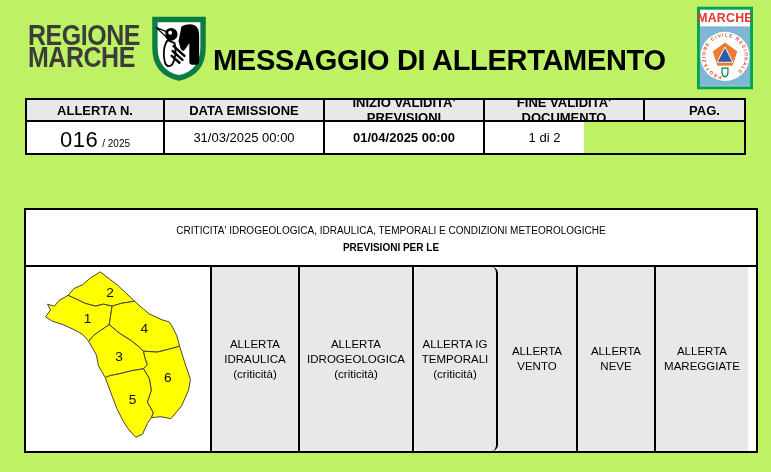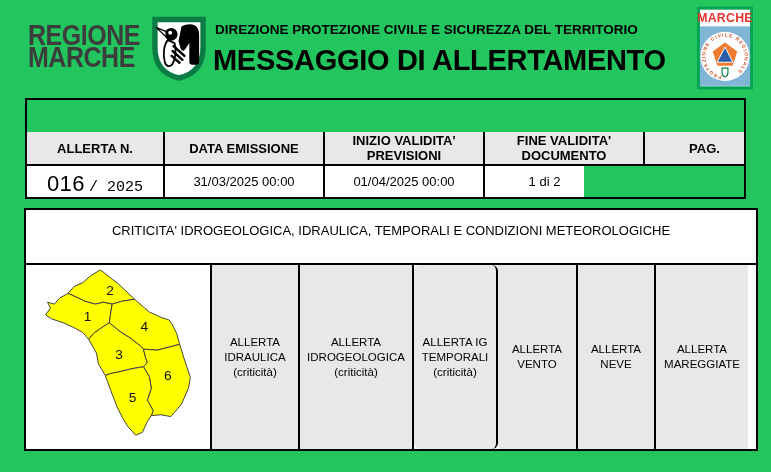--- a/index.html
+++ b/index.html
@@ -1,49 +1,49 @@
 <!DOCTYPE html>
 <html><head>
 <meta charset="utf-8">
 <style>
   html,body { margin:0; padding:0; background:#ffffff; }
-  .page { position:relative; width:771px; height:472px; background:#22c55e;
+  .page { position:relative; width:771px; height:472px; background:#bef264;
           font-family:"Liberation Sans", sans-serif; color:#000; overflow:hidden; }
 
   
   .brand-text { position:absolute; left:28px; top:24px; font-weight:bold; color:#3c3c3c;
                 font-size:29px; line-height:22px; letter-spacing:-0.5px;
                 transform:scaleX(0.86); transform-origin:left top; }
   .brand-shield { position:absolute; left:151px; top:15px; }
   .dept  { position:absolute; left:215px; top:22px; font-size:13.5px; font-weight:bold; }
   .doc-title { position:absolute; left:213px; top:44px; font-size:29px; font-weight:bold;
                letter-spacing:-0.3px; }
   .badge { position:absolute; left:697px; top:6px; }
 
   
   .t1 { position:absolute; left:25px; top:98px; width:721px; border:2px solid #000;
         box-sizing:border-box; }
   .t1 .row { display:flex; }
   .t1 .cell { box-sizing:border-box; border-right:2px solid #000; display:flex;
               align-items:center; justify-content:center; text-align:center; }
   .t1 .cell:last-child { border-right:none;padding-left:20px; }
-  .t1 .head .cell { background:#e8e8e8; height:34px; font-weight:bold; font-size:13px;
-                    line-height:15px; white-space:pre-line; border-bottom:2px solid #000;margin-top:32px; }
+  .t1 .head .cell { background:#e8e8e8; height:22px; font-weight:bold; font-size:13px;
+                    line-height:15px; white-space:pre-line; border-bottom:2px solid #000; }
   .t1 .body .cell { background:#fff; height:31px; font-size:13px; }
   .c1 { width:138px; } .c2 { width:160px; } .c3 { width:160px; }
-  .c4 { width:160px; } .c5 { width:99px; }
+  .c4 { width:160px;font-weight:bold; } .c5 { width:99px; }
   .alert-num { font-size:22px; letter-spacing:0.5px; }
-  .alert-yr  { font-size:15px; margin-left:4px;font-family:Liberation Mono, monospace; }
+  .alert-yr  { font-size:10px; margin-left:4px; }
   .t1 .body .cell.c1 { align-items:baseline; padding-top:5px; }
 
   
   .t2 { position:absolute; left:24px; top:208px; width:734px; border:2px solid #000;
         box-sizing:border-box; background:#fff; }
-  .t2-title { border-bottom:2px solid #000; text-align:center; padding:12px 0 24px;
-              font-size:13px; line-height:17px; }
+  .t2-title { border-bottom:2px solid #000; text-align:center; padding:12px 0 9px;
+              font-size:10px; line-height:17px; }
   .t2-title .b { font-weight:bold; }
   .t2 .row2 { display:flex; height:184px; }
   .t2 .hcell { box-sizing:border-box; border-right:2px solid #000; background:#e8e8e8;
                display:flex; flex-direction:column; justify-content:center; align-items:center;
                text-align:center; font-size:11.5px; line-height:15px; }
   .t2 .hcell:last-child { border-right:none; }
   .map-cell { box-sizing:border-box; width:186px; border-right:2px solid #000; background:#fff; }
   .w1 { width:88px; } .w2 { width:114px; } .w3 { width:84px;border-radius:6px; }
   .w4 { width:80px; } .w5 { width:78px; } .w6 { width:92px; }
   .note:empty { display:none; }
@@ -68,21 +68,20 @@
       <path d="M4,4 H53 V32 C53,51 43,60.5 28.5,63.5 C14,60.5 4,51 4,32 Z" fill="#ffffff" stroke="#0b7d44" stroke-width="5.5"></path>
       <path d="M31,11 C37,8 44,8 47,12 C49,15 49,18 49,22 L49,47 C49,49 48,50 46,50 L42,50 C40,50 39,49 39,47 L39,28 L35,34 C33,37 31,36 30,33 L28,26 Z" fill="#000"></path>
       <circle cx="20.5" cy="19" r="6.5" fill="#000"></circle>
       <circle cx="19.5" cy="17.5" r="2" fill="#fff"></circle>
       <path d="M15,16 L5,12 L16,22 Z" fill="#fff" stroke="#000" stroke-width="1.3"></path>
       <path d="M17,25 C13,30 12,40 14,47 C15,52 20,53 22,49 C25,44 26,34 24,28 Z" fill="#fff" stroke="#000" stroke-width="1.8"></path>
       <path d="M23,31 L34,41 M22,36 L32,45 M21,41 L29,48" stroke="#000" stroke-width="2.5" stroke-linecap="round" fill="none"></path>
     </svg>
   </div>
 
-  <div class="dept">DIREZIONE PROTEZIONE CIVILE E SICUREZZA DEL TERRITORIO</div>
   <div class="doc-title">MESSAGGIO DI ALLERTAMENTO</div>
 
   <div class="badge">
     <svg width="56" height="84" viewBox="0 0 57 84">
       <rect x="1.5" y="1.5" width="54" height="81" fill="#ffffff" stroke="#00a551" stroke-width="3"></rect>
       <text class="badge-region" x="28.5" y="16" text-anchor="middle">MARCHE</text>
       <rect x="3" y="20" width="51" height="60.5" fill="#7fb5d5"></rect>
       <circle cx="28.5" cy="50.5" r="25" fill="#ffffff"></circle>
       <defs>
         <path id="ringPath" d="M 28.5 70.5 A 20 20 0 1 1 28.5 30.5 A 20 20 0 1 1 28.5 70.5" fill="none"></path>
@@ -113,20 +112,21 @@
       </div>
       <div class="cell c3">31/03/2025 00:00</div>
       <div class="cell c4">01/04/2025 00:00</div>
       <div class="cell c5">1 di 2</div>
     </div>
   </div>
 
   <div class="t2">
     <div class="t2-title">
       <div>CRITICITA' IDROGEOLOGICA, IDRAULICA, TEMPORALI E CONDIZIONI METEOROLOGICHE</div>
+      <div class="b">PREVISIONI PER LE</div>
     </div>
     <div class="row2">
 
       <div class="map-cell">
         <svg width="184" height="182" viewBox="-16 -2 188 186">
           <g fill="#ffff00" stroke="#404040" stroke-width="1" stroke-linejoin="round">
             <polygon points="60,3 78,17 95,33 82,35 72,38 63,36 55,38 44,35 38,32 27,27 33,20 42,16 50,9"></polygon>
             <polygon points="27,27 38,32 44,35 55,38 63,36 72,38 69,57 60,63 53,68 48,74 42,67 33,62 22,57 10,53 4,49 9,42 6,36 13,38 18,32"></polygon>
             <polygon points="95,33 104,41 110,46 123,52 130,54 133,58 138,68 141,79 130,82 118,85 104,84 100,80 91,73 80,66 69,57 72,38 82,35"></polygon>
             <polygon points="48,74 53,68 60,63 69,57 80,66 91,73 100,80 104,84 106,92 108,98 104,102 92,104 80,107 70,109 65,111 58,99 56,88"></polygon>

